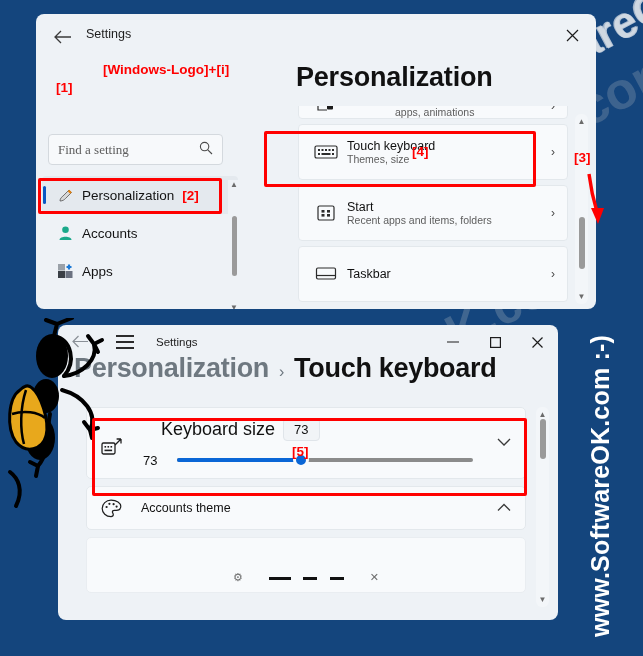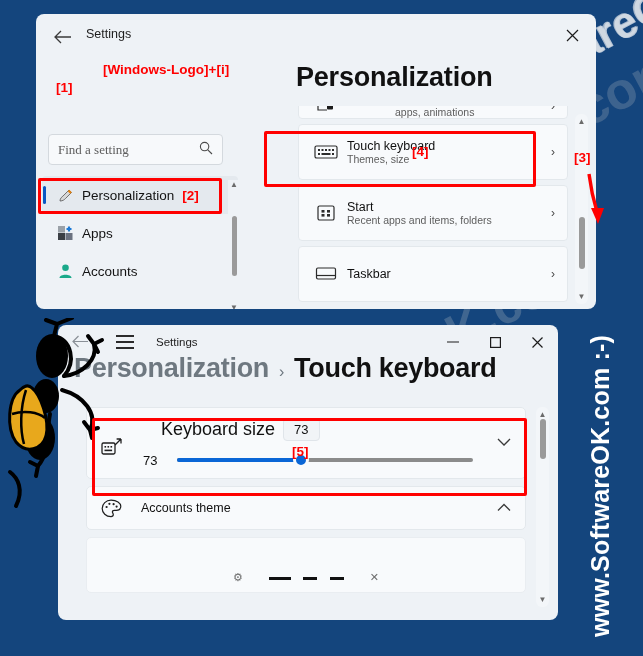--- a/index.html
+++ b/index.html
@@ -364,36 +364,36 @@
               <path d="M3 14 C3 11 5 10 6 9 L12 3 L14.5 5.5 L8.5 11.5 C7.5 12.5 6 14 3 14 Z" fill="#d8d8d8" stroke="#555" stroke-width="0.8"></path>
               <path d="M11.5 3.5 L14 6" stroke="#e8820c" stroke-width="2.2"></path>
             </svg>
         </span>
         <span class="nav-label">Personalization</span>
         <span class="nav-badge redlabel">[2]</span>
       </div>
       <div class="navitem">
         <span class="nav-ico">
           <svg width="17" height="17" viewBox="0 0 17 17">
+              <circle cx="8.5" cy="4.8" r="3.3" fill="#1aa98a"></circle>
+              <path d="M2.5 15 C2.5 10.8 14.5 10.8 14.5 15 Z" fill="#1aa98a"></path>
+            </svg>
+        </span>
+        <span class="nav-label">Accounts</span>
+      </div>
+      <div class="navitem">
+        <span class="nav-ico">
+          <svg width="17" height="17" viewBox="0 0 17 17">
               <rect x="1" y="8" width="7" height="7" fill="#3a3f45"></rect>
               <rect x="8.5" y="8" width="7" height="7" fill="#6b7280"></rect>
               <rect x="1" y="1" width="7" height="6.5" fill="#9aa1a8"></rect>
               <path d="M12 1.5 L12 6.5 M9.5 4 L14.5 4" stroke="#1b79d6" stroke-width="2.2"></path>
             </svg>
         </span>
         <span class="nav-label">Apps</span>
-      </div>
-      <div class="navitem">
-        <span class="nav-ico">
-          <svg width="17" height="17" viewBox="0 0 17 17">
-              <circle cx="8.5" cy="4.8" r="3.3" fill="#1aa98a"></circle>
-              <path d="M2.5 15 C2.5 10.8 14.5 10.8 14.5 15 Z" fill="#1aa98a"></path>
-            </svg>
-        </span>
-        <span class="nav-label">Accounts</span>
       </div>
     </div>
 
     <div class="w1-scroll-left">
       <div class="sb-arrow">▲</div>
       <div class="sb-thumb-l"></div>
       <div class="sb-arrow">▼</div>
     </div>
   </div>
 

